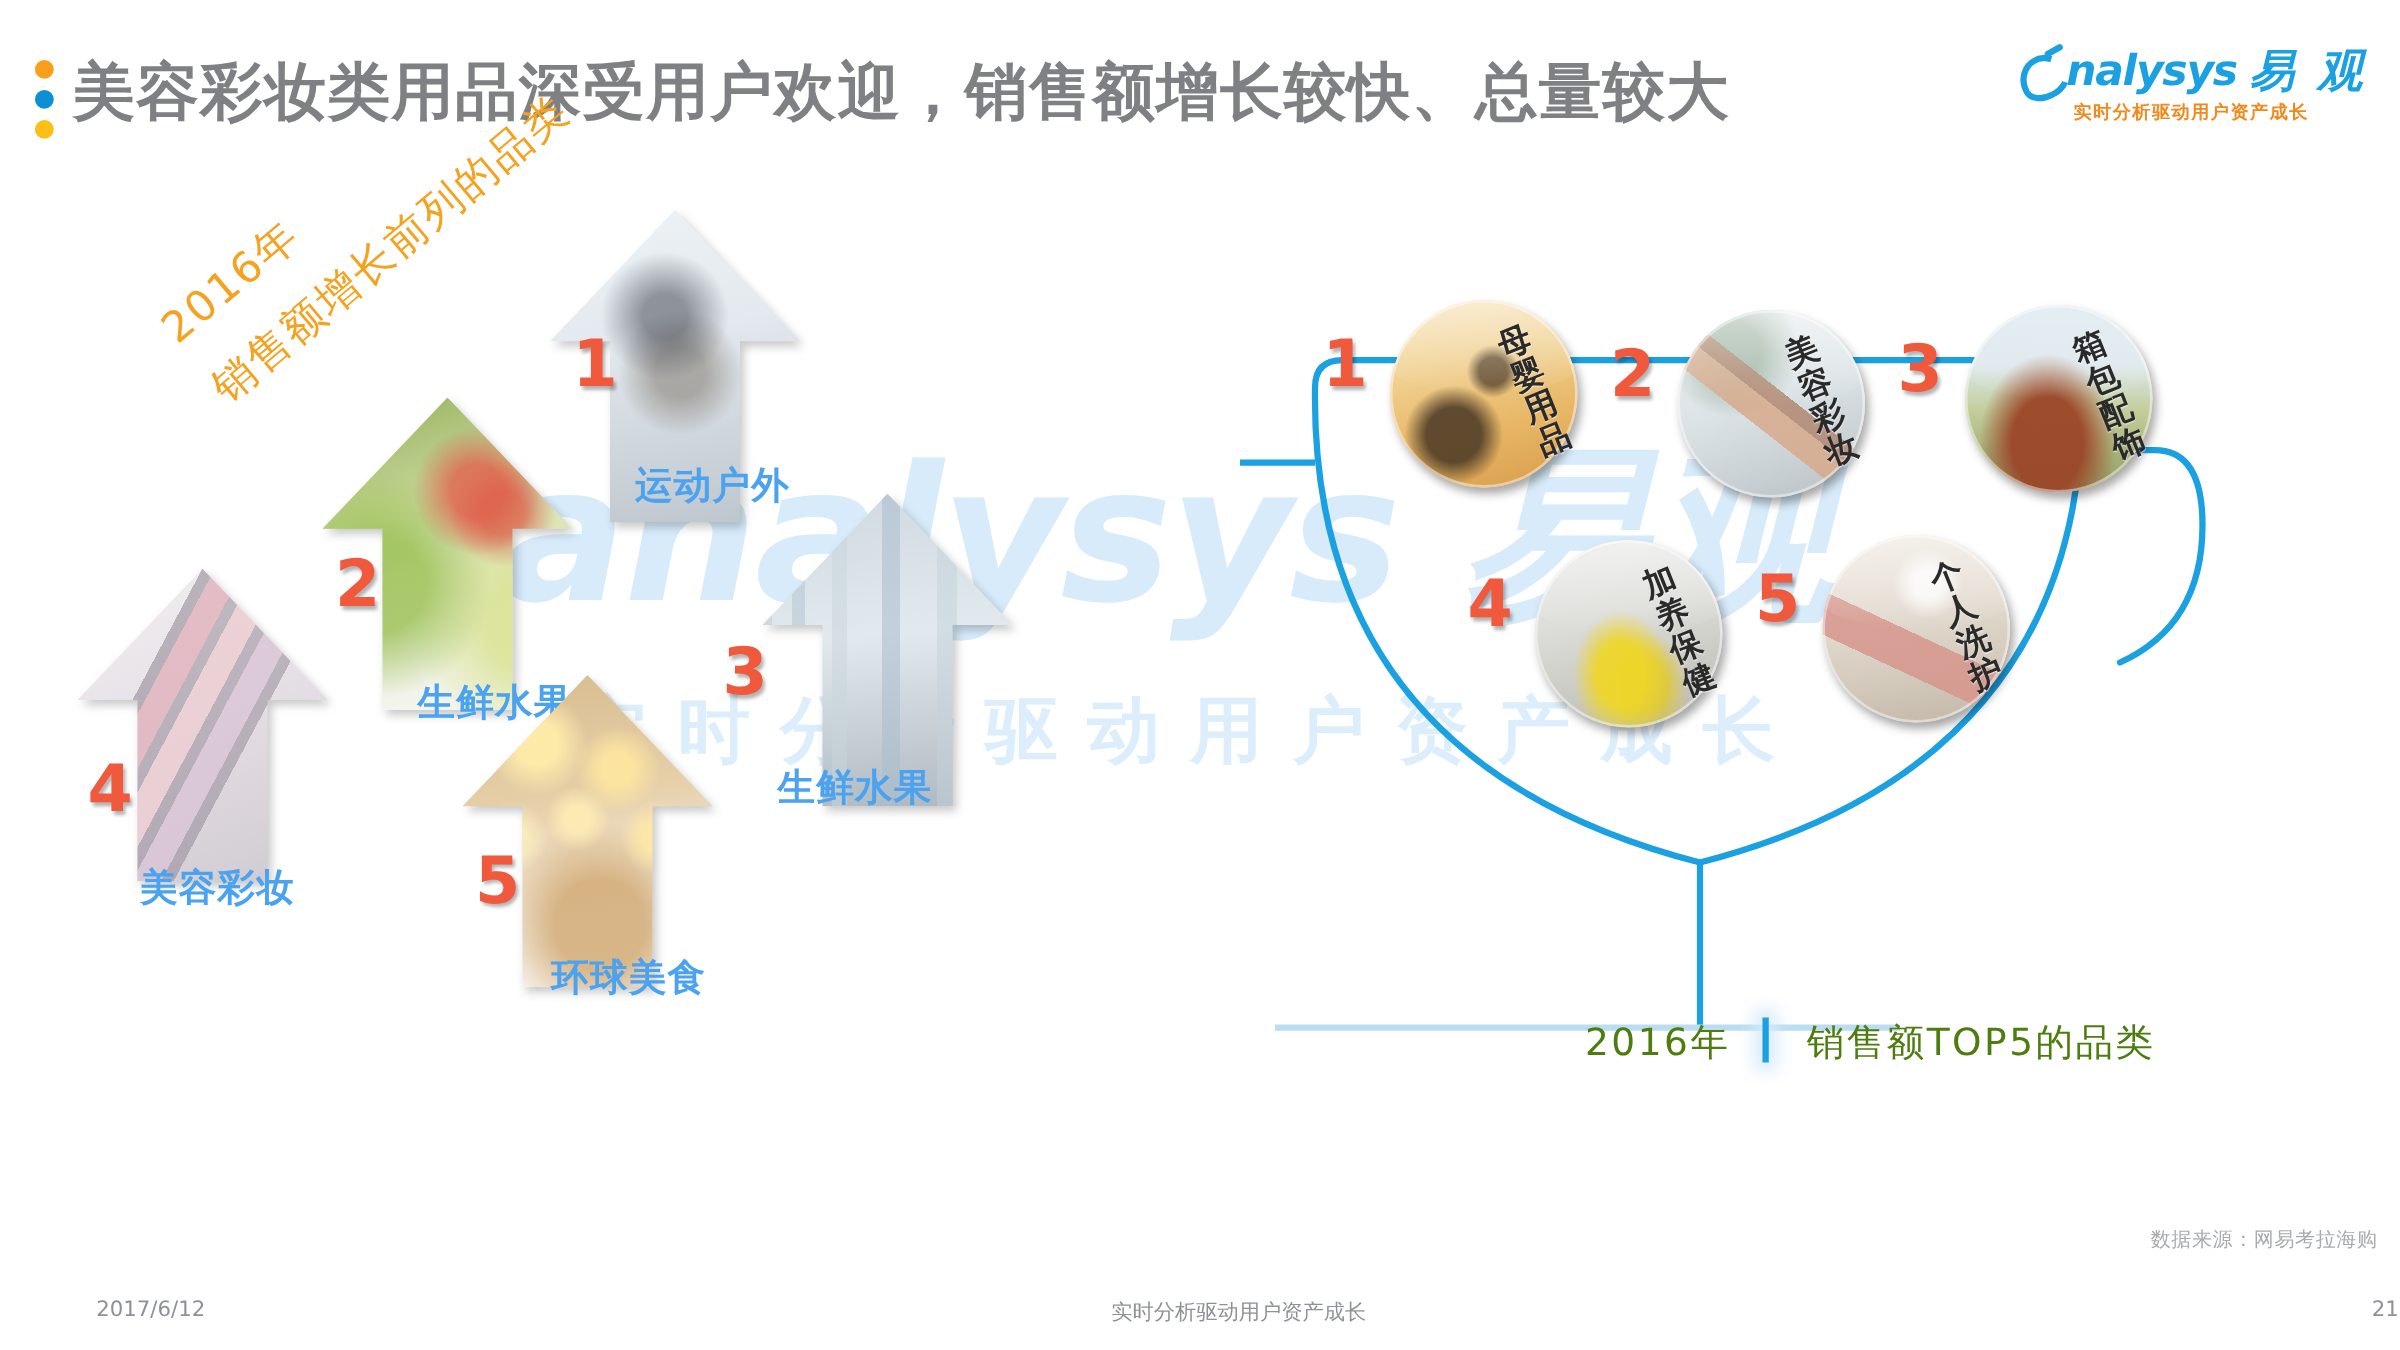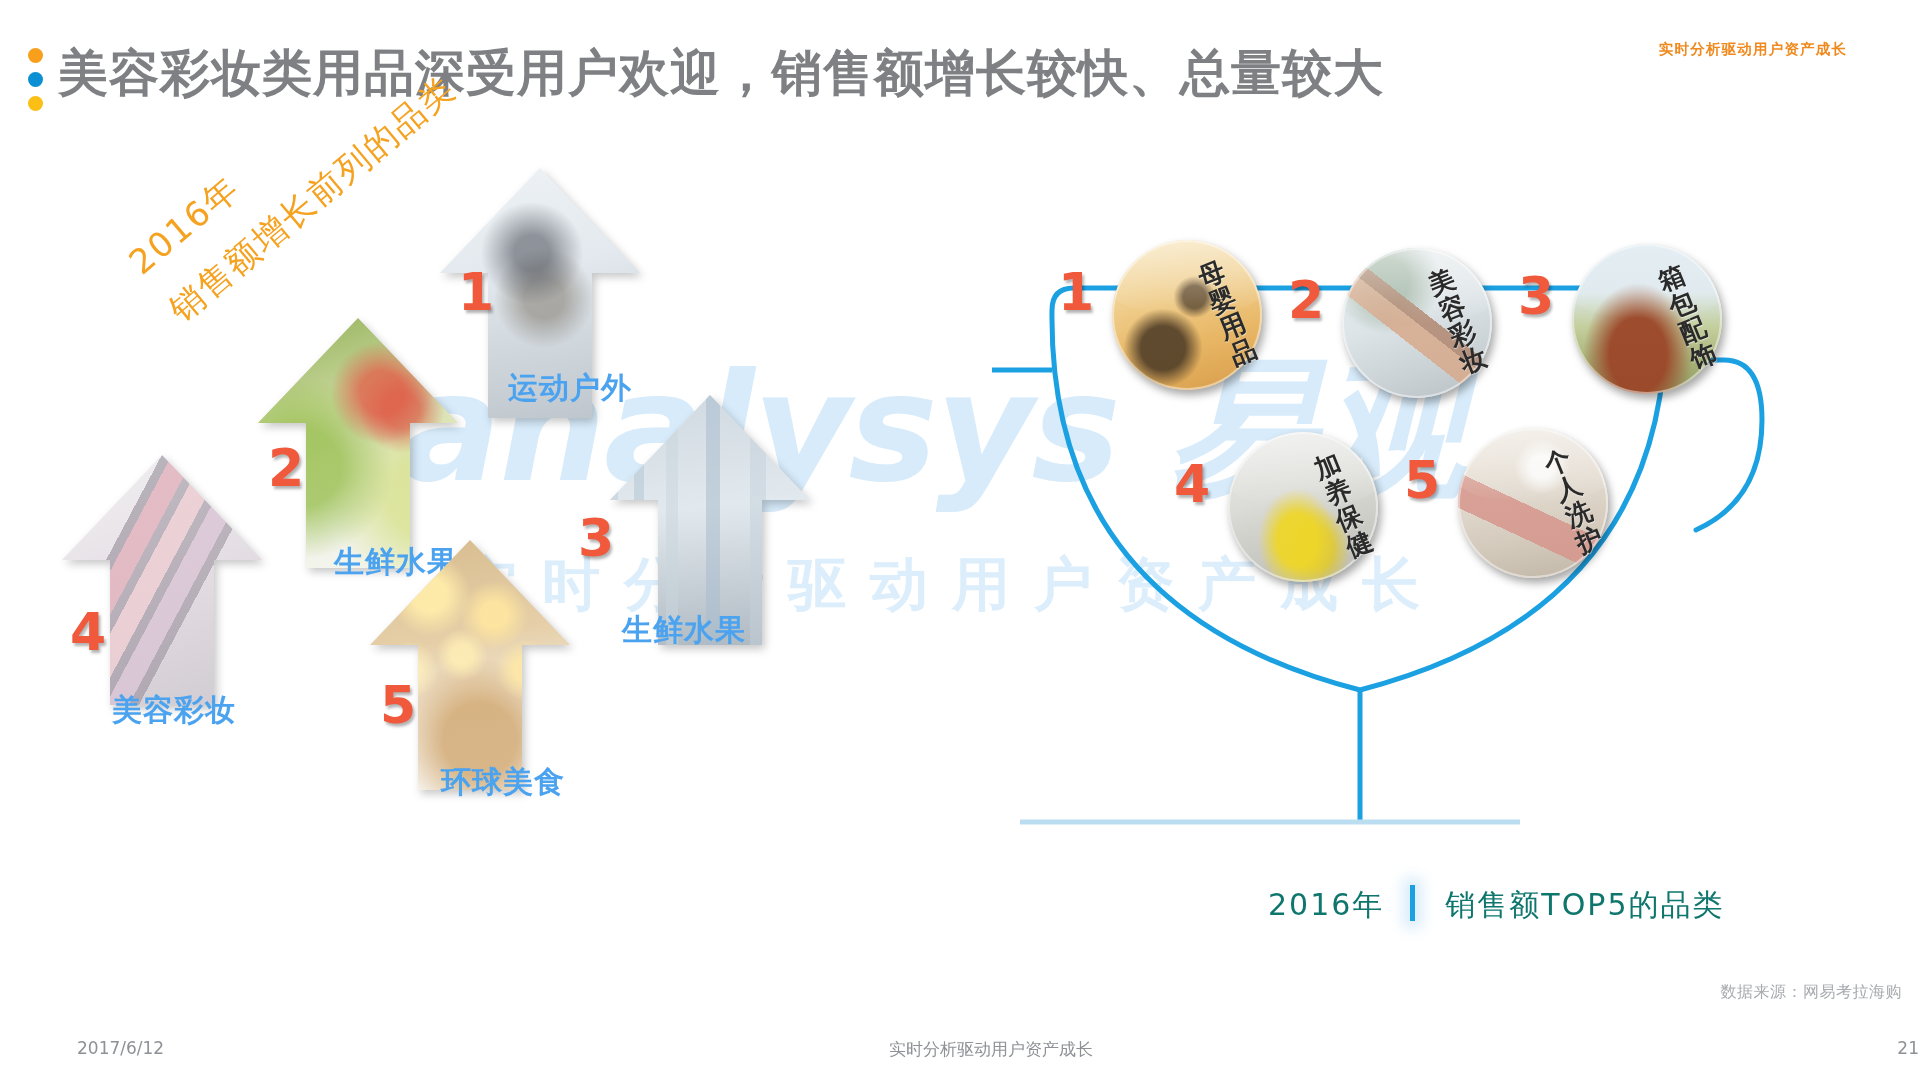--- a/index.html
+++ b/index.html
@@ -192,22 +192,22 @@
       linear-gradient(165deg,#e9e9e7 0%,#dcdcd8 40%,#c9c9c3 72%,#b6b6b0 100%);
   }
   .d-wash {
     background:
       linear-gradient(25deg, transparent 0 32%, rgba(214,150,140,.85) 32% 48%, transparent 48% 100%),
       radial-gradient(circle at 56% 26%, rgba(255,255,255,.8) 0 8%, transparent 20%),
       linear-gradient(170deg,#ede6dd 0%,#e2dacf 42%,#d2c8ba 74%,#c0b5a5 100%);
   }
 
   .cup-caption {
-    position:absolute; left:1268px; top:885px; white-space:nowrap;
-    font-size:30px; color:#0f766e; letter-spacing:2px;
+    position:absolute; left:1268px; top:814px; white-space:nowrap;
+    font-size:30px; color:#4d7c0f; letter-spacing:2px;
     font-family:"DejaVu Sans","Liberation Sans",sans-serif;
   }
   .cup-caption .sep {
     display:inline-block; width:5px; height:36px; background:#1BA0E2;
     vertical-align:-6px; margin:0 30px 0 26px;
     box-shadow:0 0 14px 7px rgba(215,235,250,.95);
   }
   .source-note {
     position:absolute; right:18px; top:982px; font-size:16px; color:#A8ABAF;
     letter-spacing:.5px; white-space:nowrap;
@@ -227,20 +227,23 @@
 
 <div class="header">
   <div class="bullet-dots">
     <i class="dot-1"></i>
     <i class="dot-2"></i>
     <i class="dot-3"></i>
   </div>
   <div class="page-title">美容彩妆类用品深受用户欢迎，销售额增长较快、总量较大</div>
 
   <div class="logo-block">
+    <div class="logo-main">
+      <span class="logo-swoosh"></span><span class="logo-word">nalysys</span><span class="logo-cn">易 观</span>
+    </div>
     <div class="logo-tag">实时分析驱动用户资产成长</div>
   </div>
 </div>
 
 <div class="watermark">
   <div class="wm-row1">analysys 易观</div>
   <div class="wm-row2">实时分析驱动用户资产成长</div>
 </div>
 
 <div class="rot-caption">

